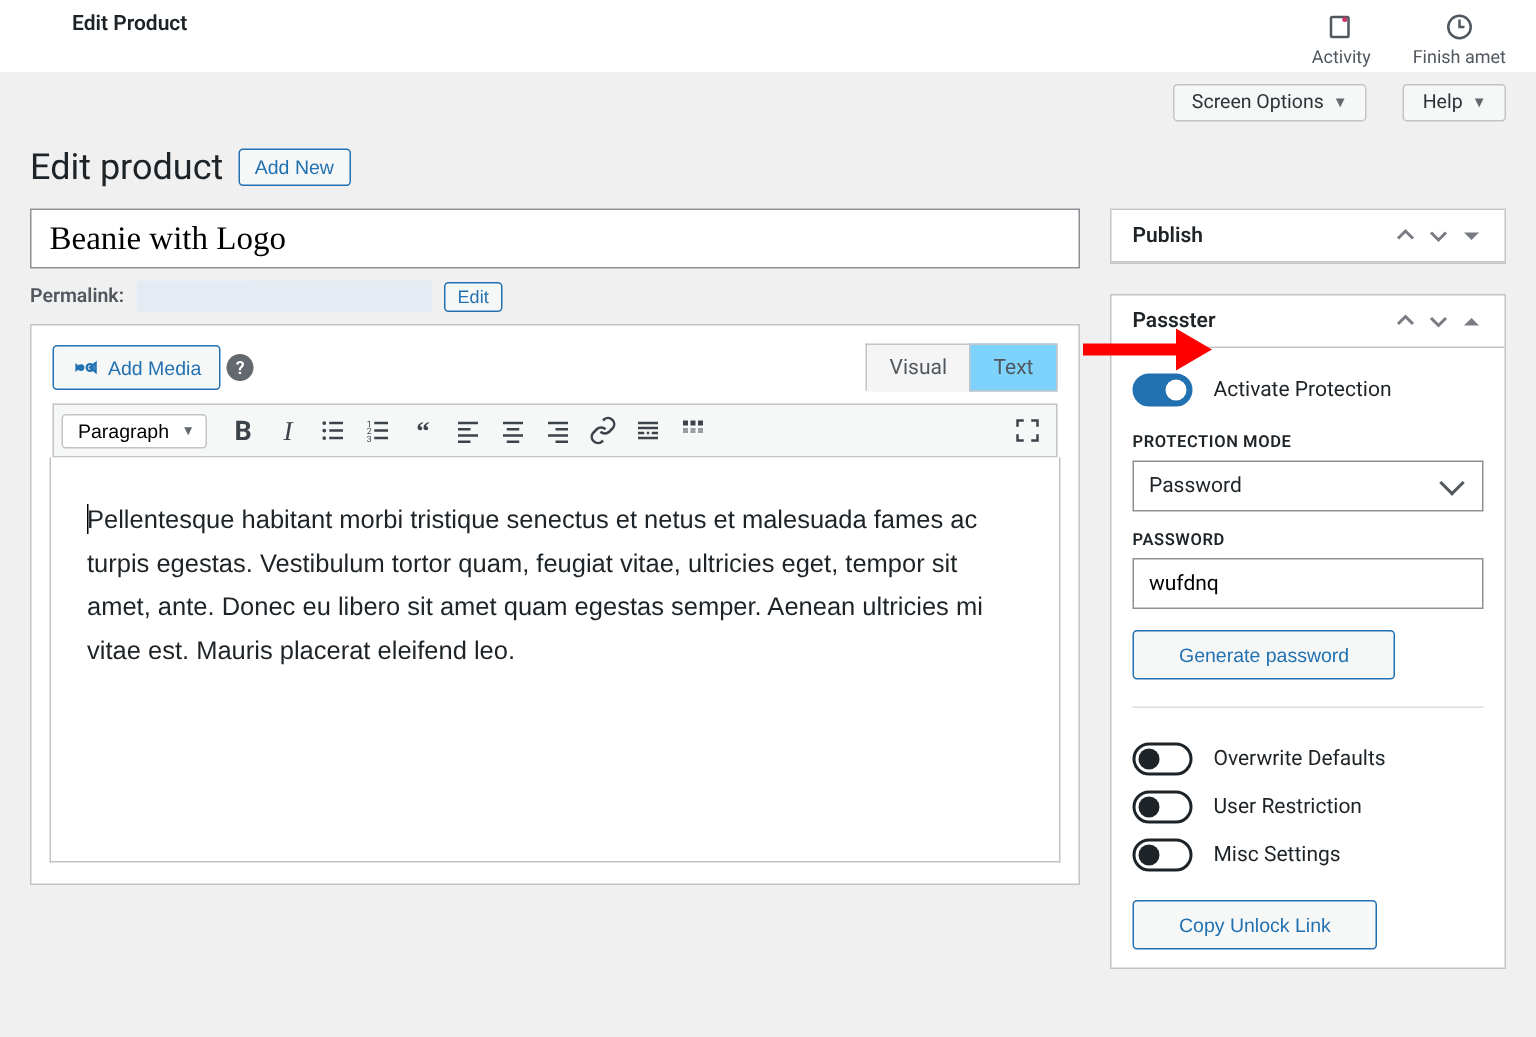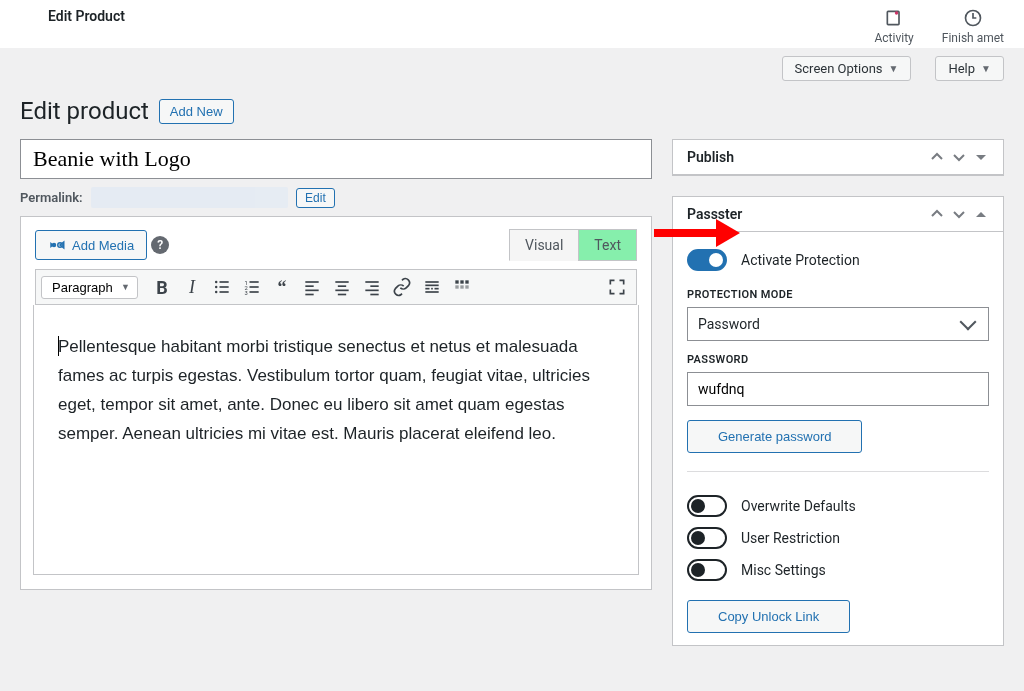--- a/index.html
+++ b/index.html
@@ -15,21 +15,21 @@
     .option-tab { background: #f6f7f7; border: 1px solid #c3c4c7; border-radius: 3px; padding: 4px 12px; font-size: 13px; color: #2c3338; display: flex; align-items: center; gap: 6px; cursor: pointer; }
     .option-tab .caret { font-size: 10px; color: #646970; }
     
     .page-wrap { padding: 10px 20px 20px 20px; }
     .page-header { display: flex; align-items: center; gap: 10px; margin-bottom: 14px; margin-top: 6px; }
     .page-title { font-size: 24px; font-weight: 400; color: #1d2327; }
     .add-new-btn { background: #f6f7f7; border: 1px solid #2271b1; color: #2271b1; padding: 4px 10px; font-size: 13px; border-radius: 3px; cursor: pointer; }
     
     .main-layout { display: flex; gap: 20px; align-items: flex-start; }
     .main-col { flex: 1; min-width: 0; }
-    .side-col { width: 332px; flex-shrink: 0; }
+    .side-col { width: 264px; flex-shrink: 0; }
     
     .title-input { width: 100%; font-size: 22px; padding: 6px 12px; border: 1px solid #8c8f94; border-radius: 0; background: #fff; font-family: Liberation Serif, serif; outline: none; }
     
     .permalink-row { display: flex; align-items: center; gap: 8px; padding: 8px 0; font-size: 13px; color: #50575e; }
     .permalink-label { font-weight: 600; }
     .permalink-url { background: #dce8f5; opacity: 0.5; padding: 3px 190px 3px 4px; border-radius: 2px; color: #dce8f5; }
     .permalink-edit { background: #f6f7f7; border: 1px solid #2271b1; color: #2271b1; padding: 2px 8px; font-size: 12px; border-radius: 3px; cursor: pointer; }
     
     .postbox { background: #fff; border: 1px solid #c3c4c7; margin-bottom: 20px; }
     .postbox-header { padding: 9px 14px; border-bottom: none; display: flex; justify-content: space-between; align-items: center; }
@@ -37,21 +37,21 @@
     .postbox-actions { display: flex; gap: 6px; }
     .postbox-action { width: 16px; height: 16px; color: #787c82; cursor: pointer; display: flex; align-items: center; justify-content: center; }
     
     .postbox-header.bordered { border-bottom: 1px solid #c3c4c7; }
     
     .editor-toolbar-row1 { display: flex; justify-content: space-between; align-items: center; padding: 12px 14px 8px 14px; }
     .add-media-btn { background: #f6f7f7; border: 1px solid #2271b1; color: #2271b1; padding: 5px 12px; font-size: 13px; border-radius: 3px; display: flex; align-items: center; gap: 6px; cursor: pointer; }
     .add-media-btn .icon { width: 18px; height: 18px; }
     .help-circle { width: 18px; height: 18px; background: #646970; color: #fff; border-radius: 50%; display: inline-flex; align-items: center; justify-content: center; font-size: 12px; font-weight: 600; margin-left: 4px; }
     .editor-tabs { display: flex; }
-    .editor-tab { padding: 7px 15px; border: 1px solid #c3c4c7; background: #86efac; color: #50575e; font-size: 14px; cursor: pointer; }
+    .editor-tab { padding: 7px 15px; border: 1px solid #c3c4c7; background: #7dd3fc; color: #50575e; font-size: 14px; cursor: pointer; }
     .editor-tab.active { background: #f5f5f5; border-bottom-color: #f5f5f5; }
     .editor-tab:first-child { border-right: none; }
     
     .editor-toolbar-row2 { background: #f6f7f7; border: 1px solid #c3c4c7; margin: 0 14px; padding: 3px 5px; display: flex; align-items: center; justify-content: space-between; }
     .tb-left { display: flex; align-items: center; gap: 2px; }
     .tb-right { display: flex; align-items: center; }
     .para-select { background: #fff; border: 1px solid #c3c4c7; padding: 3px 24px 3px 10px; font-size: 13px; border-radius: 3px; appearance: none; position: relative; }
     .para-wrap { position: relative; margin-right: 8px; }
     .para-wrap::after { content: "▼"; position: absolute; right: 8px; top: 6px; font-size: 9px; color: #646970; pointer-events: none; }
     .tb-btn { width: 28px; height: 28px; display: flex; align-items: center; justify-content: center; color: #3c434a; cursor: pointer; font-size: 18px; border-radius: 2px; }

